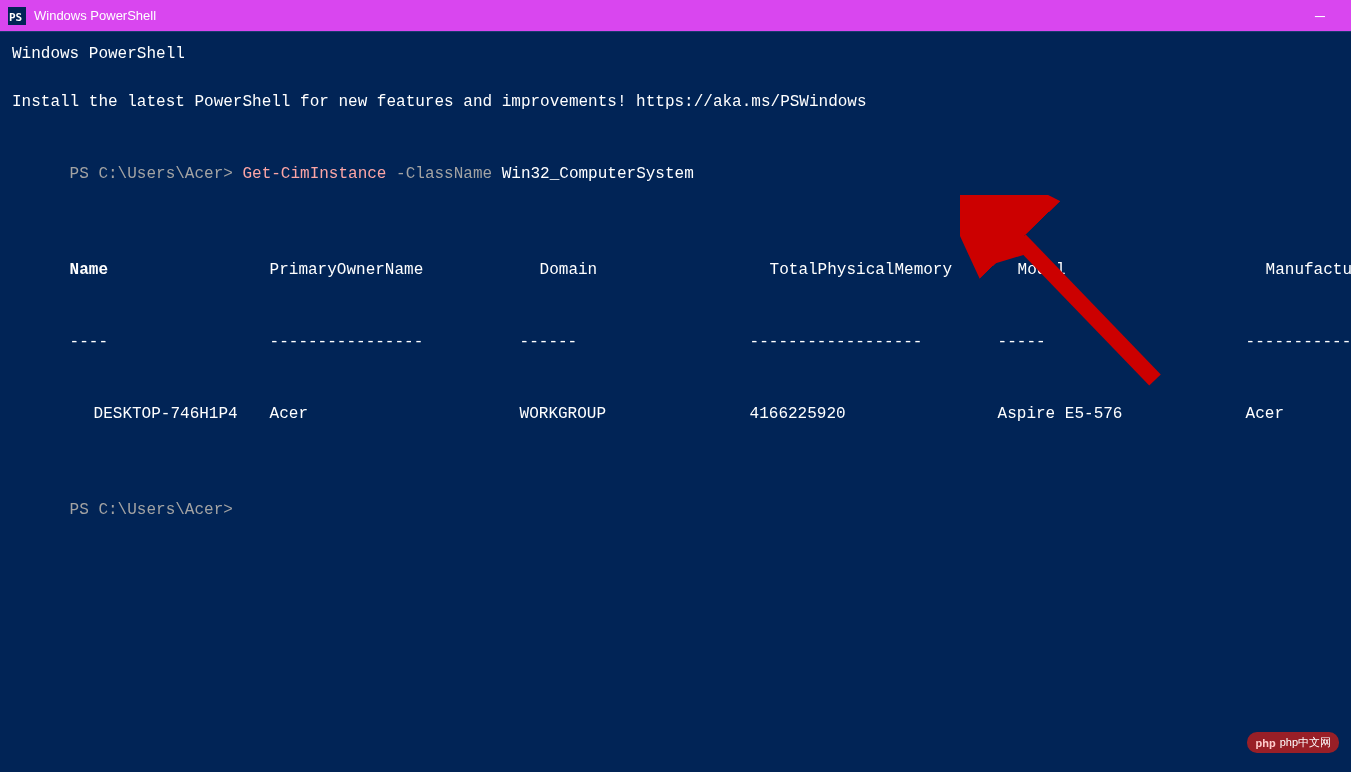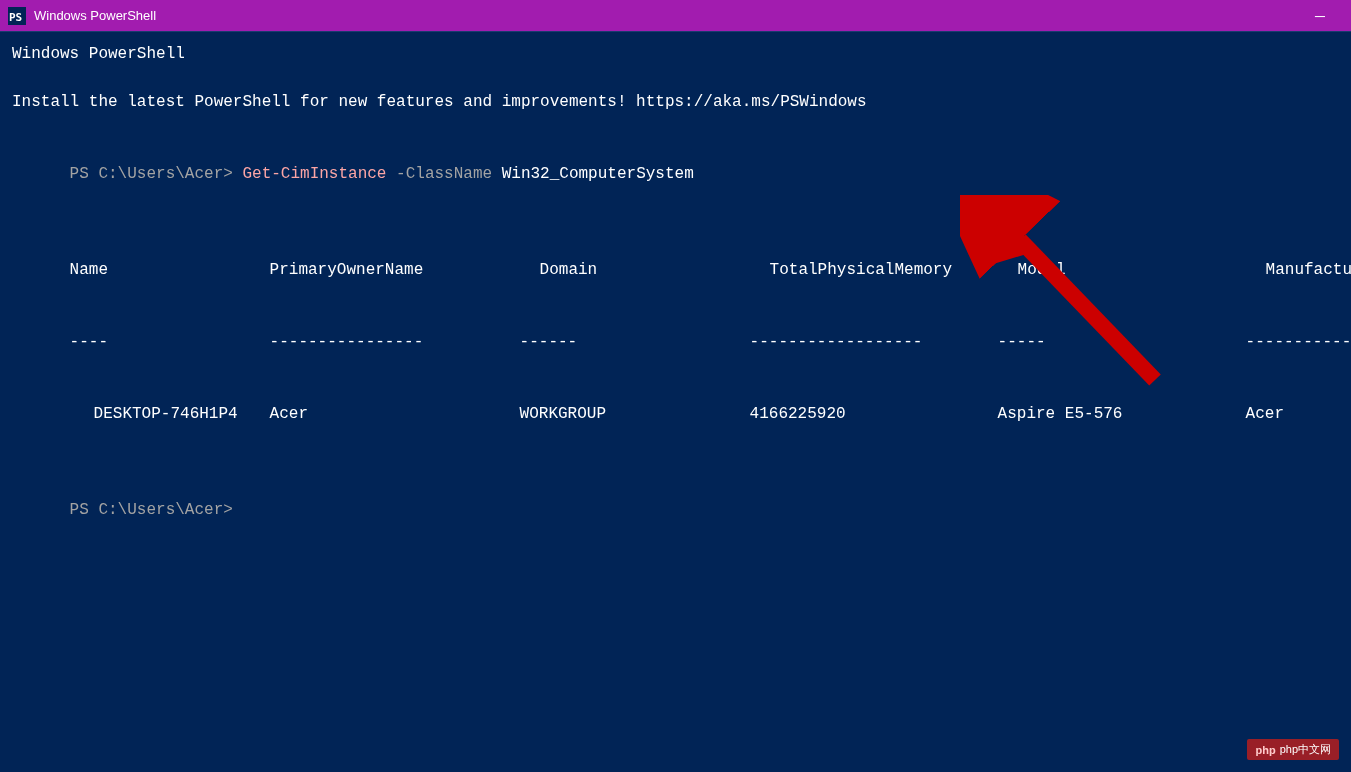--- a/index.html
+++ b/index.html
@@ -10,21 +10,21 @@
       overflow: hidden;
       font-family: 'Courier New', Courier, monospace;
       font-size: 16px;
       color: #ffffff;
     }
 
     
     .titlebar {
       width: 100%;
       height: 32px;
-      background: #a21caf;
+      background: #d946ef;
       display: flex;
       align-items: center;
       justify-content: space-between;
       padding: 0 8px;
       border-bottom: 1px solid #1a3a6e;
       position: relative;
     }
     .titlebar-left {
       display: flex;
       align-items: center;
@@ -65,28 +65,28 @@
       white-space: pre;
     }
 
     .cyan { color: #fca5a5; }
     .yellow { color: #a3a3a3; }
     .white { color: #ffffff; }
 
     
     .watermark {
       position: absolute;
-      bottom: 12px;
+      bottom: 19px;
       right: 12px;
       background: rgba(180, 30, 30, 0.85);
       color: #ffffff;
       font-family: Arial, sans-serif;
       font-size: 11px;
       padding: 3px 8px;
-      border-radius: 2px;
+      border-radius: 10px;
       display: flex;
       align-items: center;
       gap: 4px;
     }
     .watermark-php {
       font-weight: bold;
       color: #ffcccc;
     }
   </style>
 </head>
@@ -114,21 +114,21 @@
     <div class="line">&nbsp;</div>
     <div class="line white">Install the latest PowerShell for new features and improvements! https://aka.ms/PSWindows</div>
     <div class="line">&nbsp;</div>
 
     <div class="line">
       <span class="yellow">PS C:\Users\Acer&gt; </span><span class="cyan">Get-CimInstance</span><span class="white"> </span><span class="yellow">-ClassName</span><span class="white"> </span><span class="white">Win32_ComputerSystem</span>
     </div>
     <div class="line">&nbsp;</div>
 
     <div class="line white">
-      <span style="display:inline-block;width:200px;">Name</span><span style="display:inline-block;width:270px;">PrimaryOwnerName</span><span style="display:inline-block;width:230px;">Domain</span><span style="display:inline-block;width:248px;">TotalPhysicalMemory</span><span style="display:inline-block;width:248px;">Model</span><span>Manufacturer</span>
+      <span style="display:inline-block;width:200px;font-weight:bold;">Name</span><span style="display:inline-block;width:270px;">PrimaryOwnerName</span><span style="display:inline-block;width:230px;">Domain</span><span style="display:inline-block;width:248px;">TotalPhysicalMemory</span><span style="display:inline-block;width:248px;">Model</span><span>Manufacturer</span>
     </div>
 
     <div class="line white">
       <span style="display:inline-block;width:200px;">----</span><span style="display:inline-block;width:250px;">----------------</span><span style="display:inline-block;width:230px;">------</span><span style="display:inline-block;width:248px;">------------------</span><span style="display:inline-block;width:248px;">-----</span><span>------------</span>
     </div>
 
     <div class="line white">
       <span style="display:inline-block;width:200px;padding-left:24px;">DESKTOP-746H1P4</span><span style="display:inline-block;width:250px;">Acer</span><span style="display:inline-block;width:230px;">WORKGROUP</span><span style="display:inline-block;width:248px;">4166225920</span><span style="display:inline-block;width:248px;">Aspire E5-576</span><span>Acer</span>
     </div>
 

